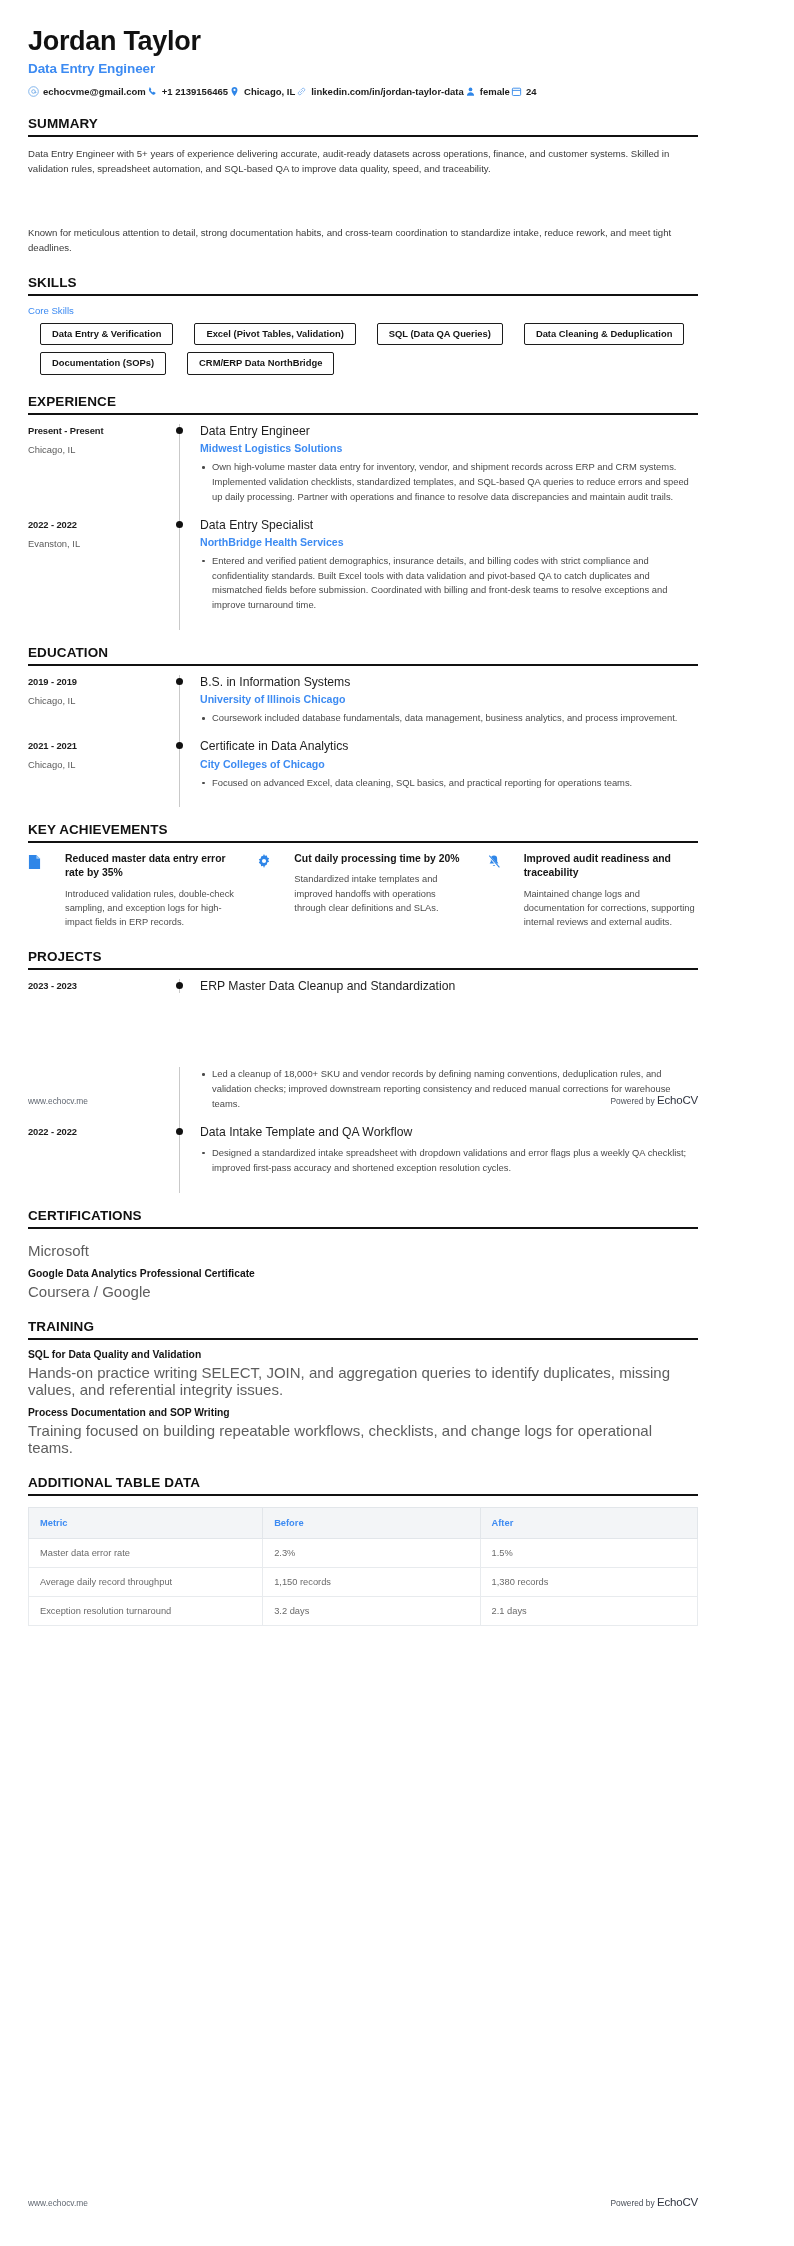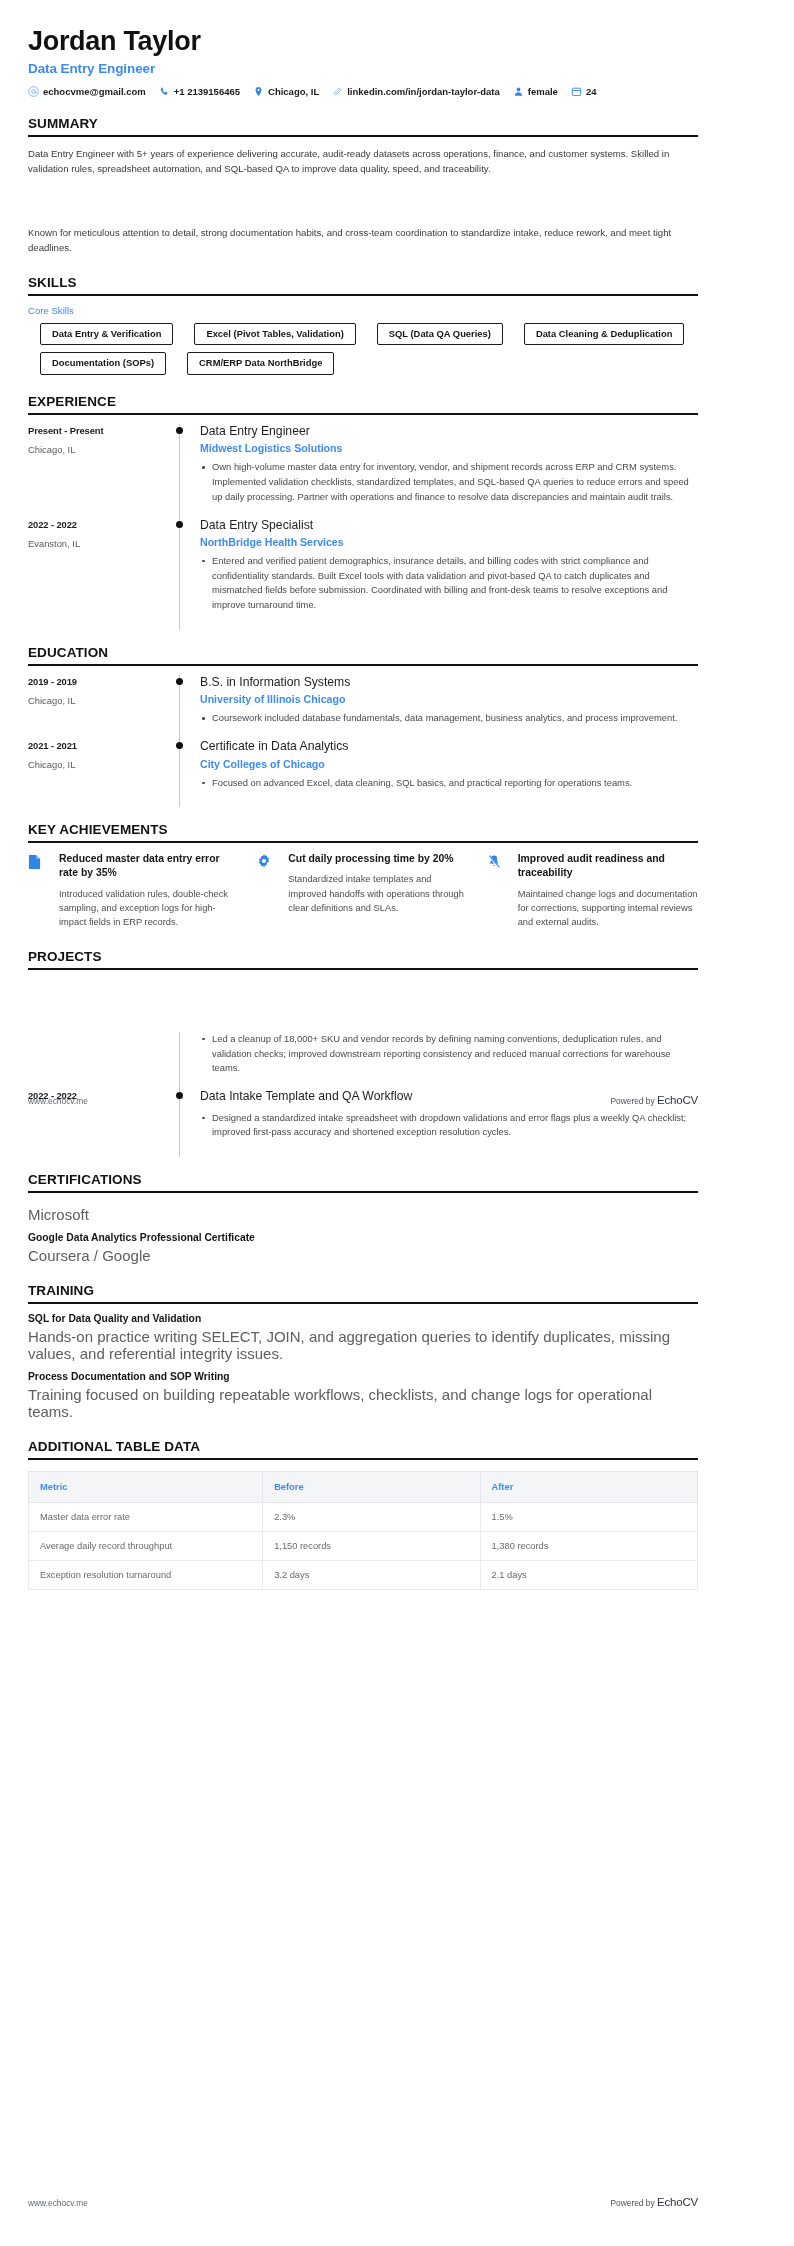--- a/index.html
+++ b/index.html
@@ -26,21 +26,21 @@
     font-size: 13.5px;
     font-weight: bold;
     color: #3d8bf2;
     margin-top: 3px;
     letter-spacing: -0.1px;
   }
   .contact-row {
     display: flex;
     flex-wrap: wrap;
     align-items: center;
-    gap: 13px;
+    gap: 1px;
     margin-top: 10px;
     font-size: 9.5px;
     font-weight: bold;
     color: #1c1c1c;
   }
   .contact-item { display: flex; align-items: center; gap: 4px; white-space: nowrap; }
   .contact-item .ico { display: inline-flex; align-items: center; justify-content: center; width: 11px; height: 11px; }
   .contact-item .ico svg { display: block; }
 
   
@@ -151,21 +151,21 @@
     left: 2px;
     top: 6px;
     width: 2.6px;
     height: 2.6px;
     border-radius: 50%;
     background: #4a4a4a;
   }
 
   
   .ach-grid { display: flex; gap: 18px; }
-  .ach-card { flex: 1 1 0; display: flex; gap: 15px; }
+  .ach-card { flex: 1 1 0; display: flex; gap: 21px; }
   .ach-ico { flex: 0 0 16px; width: 16px; padding-top: 2px; }
   .ach-ico svg { display: block; }
   .ach-text { flex: 1 1 auto; }
   .ach-title {
     font-size: 10.4px;
     font-weight: bold;
     color: #151515;
     line-height: 1.35;
   }
   .ach-desc {
@@ -452,20 +452,34 @@
             <div class="ach-desc">Maintained change logs and documentation for corrections, supporting internal reviews and external audits.</div>
           </div>
         </div>
 
       </div>
     </div>
   </div>
 
   <div class="section">
     <div class="section-title">PROJECTS</div>
+    <div class="section-body">
+      <div class="entry">
+        <div class="entry-left">
+          <div class="entry-dates">2023 - 2023</div>
+        </div>
+        <div class="entry-rail">
+          <div class="rail-line" style="bottom:auto;height:14px;"></div>
+          <div class="rail-dot"></div>
+        </div>
+        <div class="entry-right">
+          <div class="entry-role">ERP Master Data Cleanup and Standardization</div>
+        </div>
+      </div>
+    </div>
   </div>
 
   <div class="page-footer" id="footer-1">
     <div class="footer-left">www.echocv.me</div>
     <div class="footer-right">
       <span>Powered by </span><span class="brand">EchoCV</span>
     </div>
   </div>
 
   <div class="section" style="margin-top:62px;">

